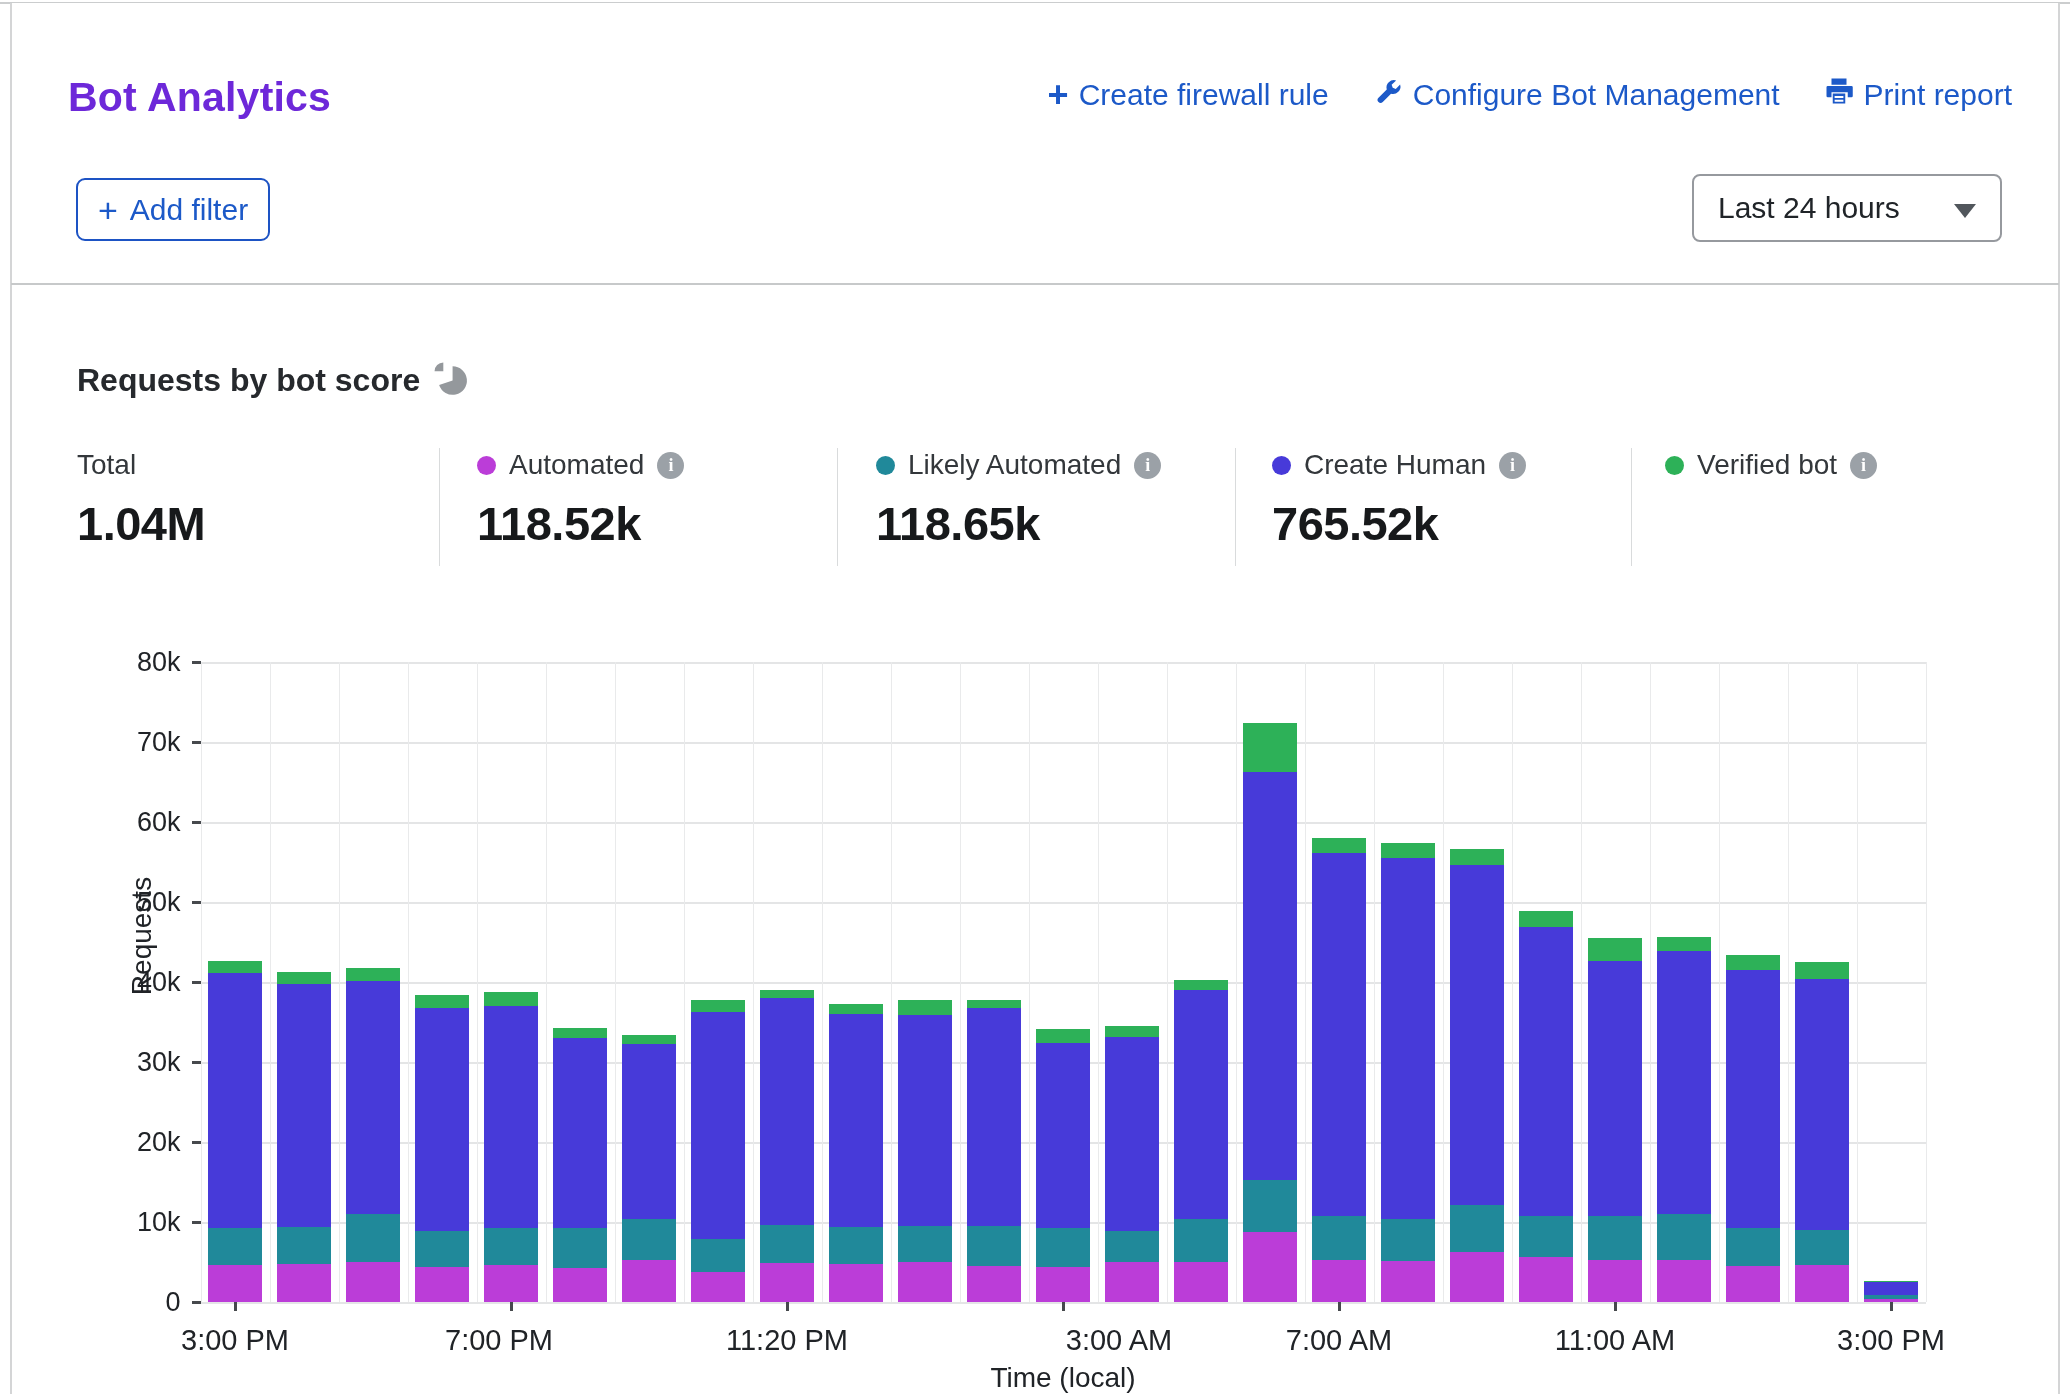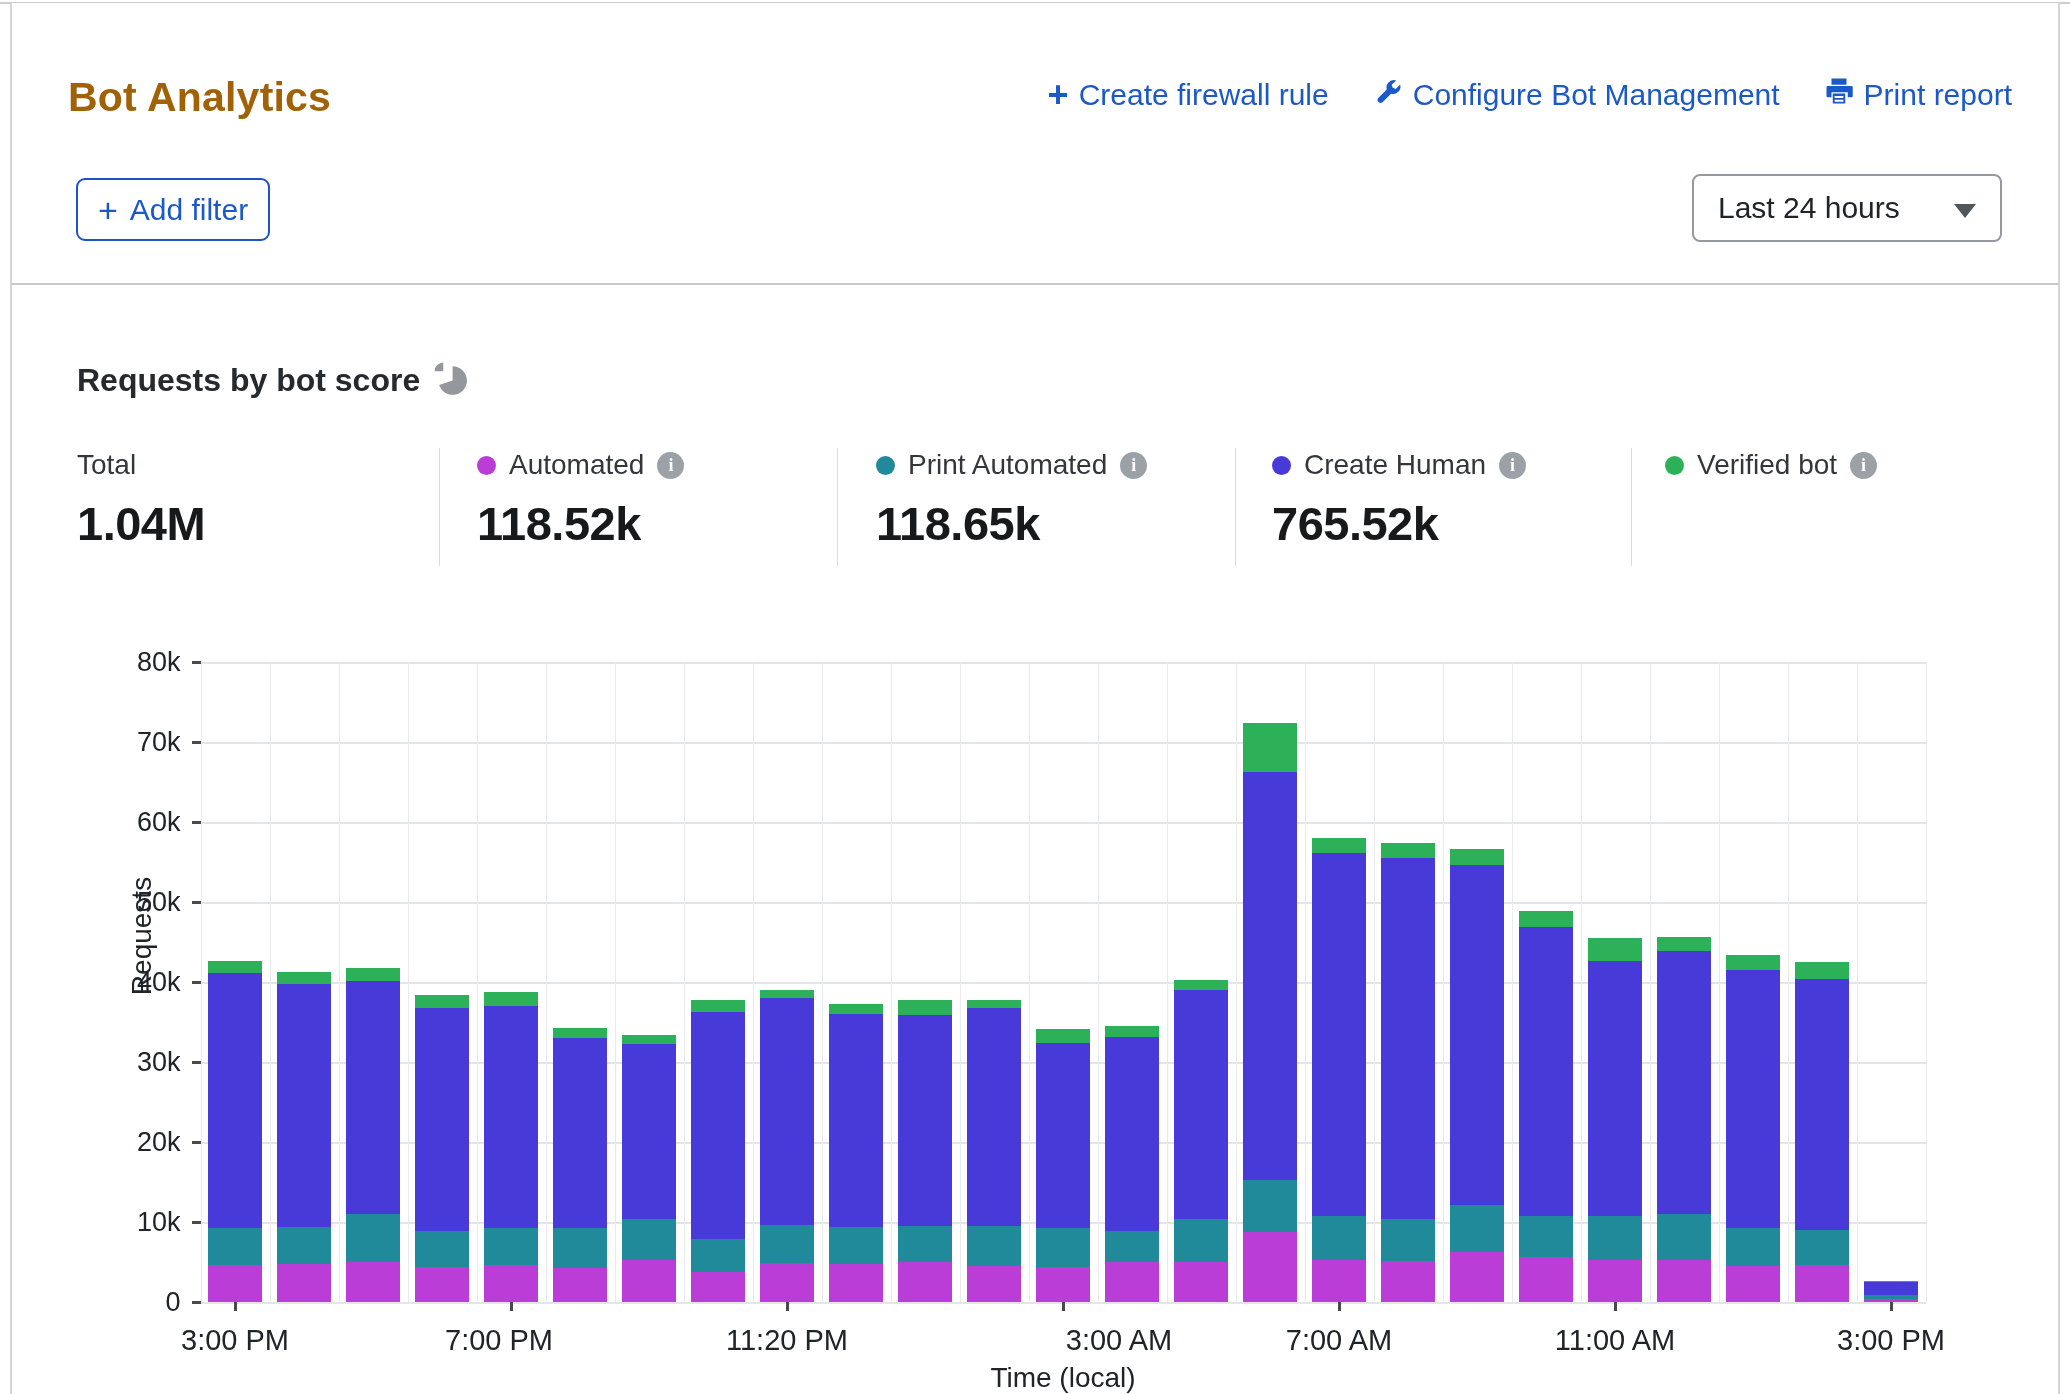--- a/index.html
+++ b/index.html
@@ -6,21 +6,21 @@
   html,body { width:2070px; height:1394px; background:#fff; overflow:hidden;
               font-family:"Liberation Sans", sans-serif; }
 
   #top-rule { position:absolute; left:0; top:2px; width:2070px; height:2px; background:#cbcdce; }
   #card { position:absolute; left:10px; top:3px; width:2050px; height:1391px;
           border:2px solid #d4d5d6; border-top:none; border-bottom:none;
           border-radius:0 0 0 0; background:#fff; }
 
   
   #page-title { position:absolute; left:68px; top:74px; font-size:41px; font-weight:700;
-                color:#a16207; letter-spacing:.2px; }
+                color:#6d28d9; letter-spacing:.2px; }
   #header-actions { position:absolute; right:58px; top:76px; display:flex; gap:44px; align-items:center; }
   .action-link { display:flex; align-items:center; gap:10px; color:#1c59c8; font-size:30px;
                  cursor:pointer; text-decoration:none; }
   .plus-glyph { font-size:36px; font-weight:700; line-height:30px; }
 
   #add-filter-btn { position:absolute; left:76px; top:178px; width:194px; height:63px;
                     border:2.5px solid #1d53c4; border-radius:9px; background:#fff;
                     color:#1c59c8; font-size:30px; display:flex; align-items:center;
                     justify-content:center; gap:12px; cursor:pointer; }
   #add-filter-btn .plus-glyph { font-size:34px; font-weight:400; }
@@ -130,21 +130,21 @@
     <span class="legend-dot" style="background: rgb(187, 61, 216);"></span>
     <span class="stat-label">Automated</span>
     <span class="info-icon">i</span>
   </div>
   <div class="stat-value">118.52k</div>
 </div>
 
 <div class="stat-col" style="left:876px">
   <div class="stat-label-row">
     <span class="legend-dot" style="background: rgb(32, 137, 154);"></span>
-    <span class="stat-label">Print Automated</span>
+    <span class="stat-label">Likely Automated</span>
     <span class="info-icon">i</span>
   </div>
   <div class="stat-value">118.65k</div>
 </div>
 
 <div class="stat-col" style="left:1272px">
   <div class="stat-label-row">
     <span class="legend-dot" style="background: rgb(71, 58, 217);"></span>
     <span class="stat-label">Create Human</span>
     <span class="info-icon">i</span>

